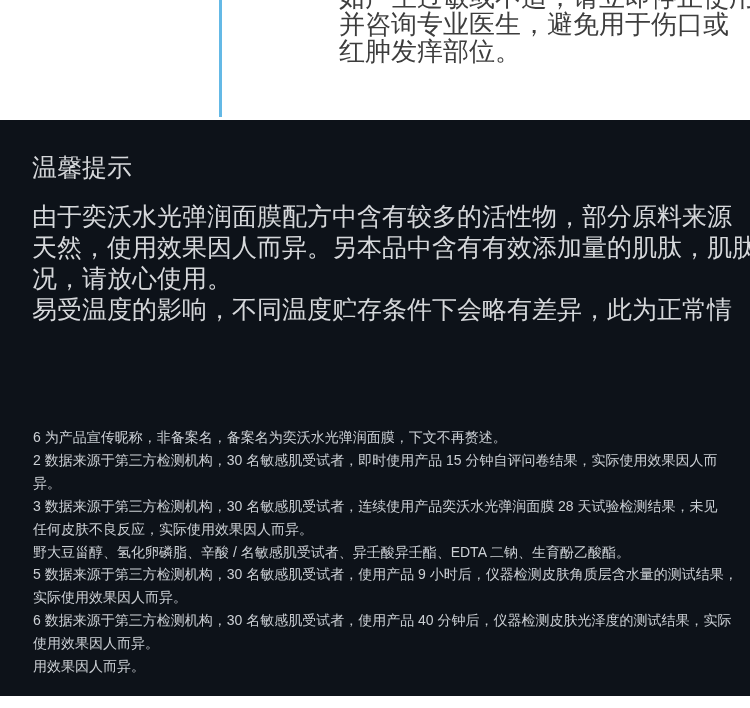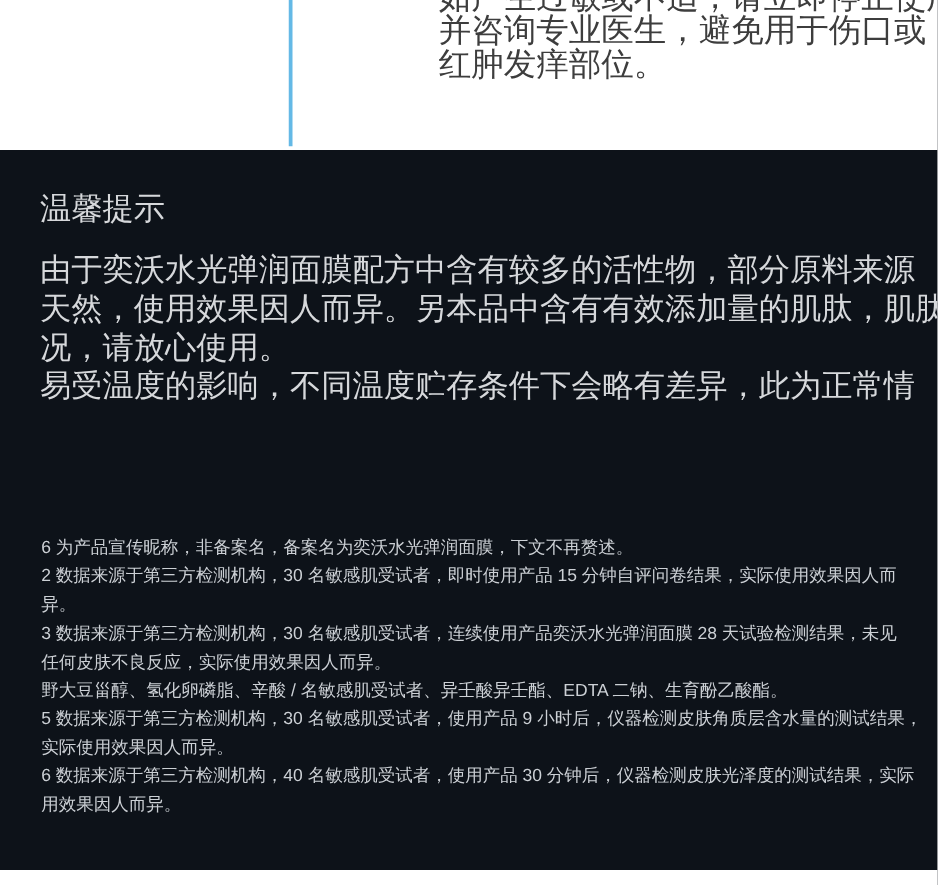--- a/index.html
+++ b/index.html
@@ -9,21 +9,21 @@
     height: 708px;
     overflow: hidden;
     background: #ffffff;
     font-family: "Liberation Sans", "DejaVu Sans", sans-serif;
   }
   body { position: relative; }
 
   
   .top-section {
     position: absolute;
-    left: 16px; top: 0;
+    left: 4px; top: 0;
     width: 678px; height: 120px;
     background: #ffffff;
   }
   .accent-line {
     position: absolute;
     left: 215px; top: 0;
     width: 3px; height: 117px;
     background: #64b9e6;
   }
   .top-text {
@@ -92,16 +92,17 @@
 
   <div class="footnotes">
     <span class="line">6 为产品宣传昵称，非备案名，备案名为奕沃水光弹润面膜，下文不再赘述。</span>
     <span class="line">2 数据来源于第三方检测机构，30 名敏感肌受试者，即时使用产品 15 分钟自评问卷结果，实际使用效果因人而</span>
     <span class="line">异。</span>
     <span class="line">3 数据来源于第三方检测机构，30 名敏感肌受试者，连续使用产品奕沃水光弹润面膜 28 天试验检测结果，未见</span>
     <span class="line">任何皮肤不良反应，实际使用效果因人而异。</span>
     <span class="line">野大豆甾醇、氢化卵磷脂、辛酸 / 名敏感肌受试者、异壬酸异壬酯、EDTA 二钠、生育酚乙酸酯。</span>
     <span class="line">5 数据来源于第三方检测机构，30 名敏感肌受试者，使用产品 9 小时后，仪器检测皮肤角质层含水量的测试结果，</span>
     <span class="line">实际使用效果因人而异。</span>
-    <span class="line">6 数据来源于第三方检测机构，40 名敏感肌受试者，使用产品 30 分钟后，仪器检测皮肤光泽度的测试结果，实际</span>
+    <span class="line">6 数据来源于第三方检测机构，30 名敏感肌受试者，使用产品 40 分钟后，仪器检测皮肤光泽度的测试结果，实际</span>
+    <span class="line">使用效果因人而异。</span>
     <span class="line">用效果因人而异。</span>
   </div>
 </div>
 
 </body></html>

